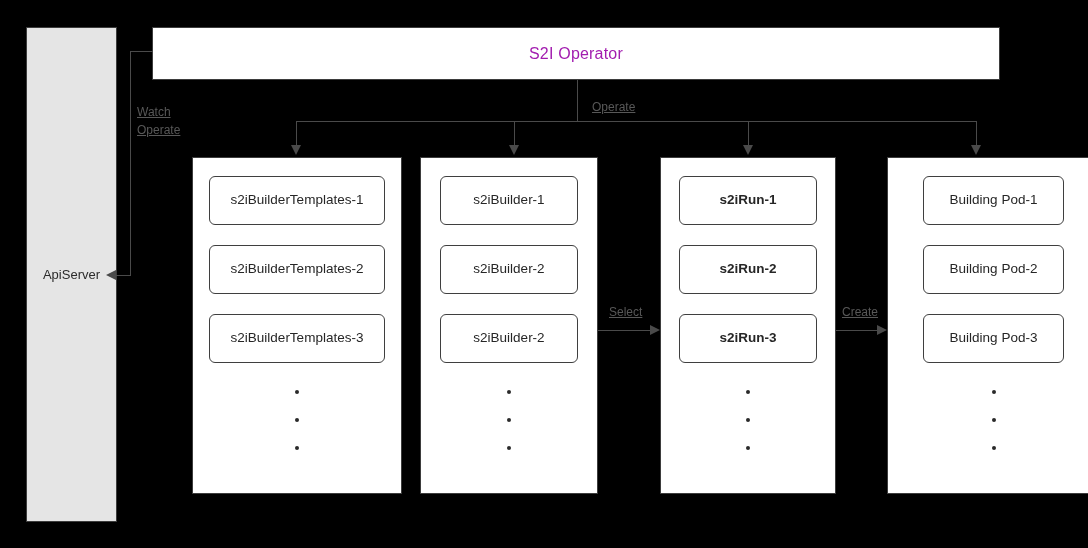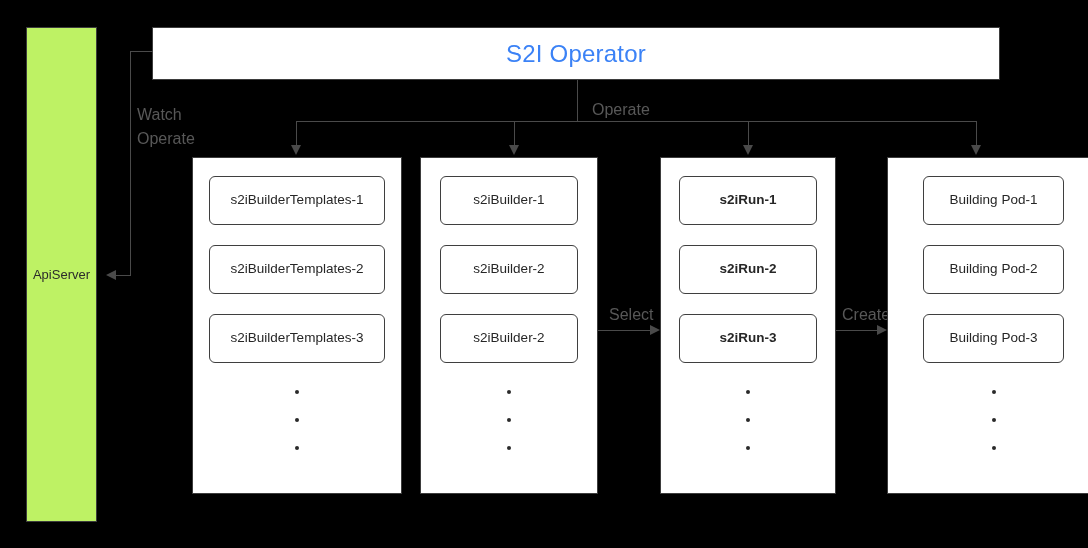--- a/index.html
+++ b/index.html
@@ -14,23 +14,23 @@
     background: #000000;
     font-family: "Liberation Sans", sans-serif;
     overflow: hidden;
   }
 
   
   #apiserver-box {
     position: absolute;
     left: 26px;
     top: 27px;
-    width: 71px;
+    width: 91px;
     height: 495px;
-    background: #bef264;
+    background: #e5e5e5;
     border: 1px solid #3d3d3d;
     box-sizing: border-box;
     display: flex;
     align-items: center;
     justify-content: center;
   }
   #apiserver-label {
     font-size: 13px;
     color: #2b2b2b;
     text-align: center;
@@ -45,22 +45,22 @@
     width: 848px;
     height: 53px;
     background: #ffffff;
     border: 1px solid #3d3d3d;
     box-sizing: border-box;
     display: flex;
     align-items: center;
     justify-content: center;
   }
   #operator-label {
-    font-size: 24px;
-    color: #3b82f6;
+    font-size: 16px;
+    color: #a21caf;
     letter-spacing: 0.2px;
   }
 
   
   .column {
     position: absolute;
     background: #ffffff;
     border: 1px solid #3d3d3d;
     box-sizing: border-box;
   }
@@ -142,24 +142,25 @@
   .arrow-right {
     position: absolute;
     width: 0; height: 0;
     border-top: 5px solid transparent;
     border-bottom: 5px solid transparent;
     border-left: 10px solid #4a4a4a;
   }
 
   .edge-label {
     position: absolute;
-    font-size: 16px;
+    font-size: 12px;
     color: #585858;
     white-space: pre;
     line-height: 1.5;
+    text-decoration: underline;
   }
 </style>
 </head>
 <body>
 
 <div id="canvas">
 
   <div id="apiserver-box">
     <span id="apiserver-label">ApiServer</span>
   </div>

